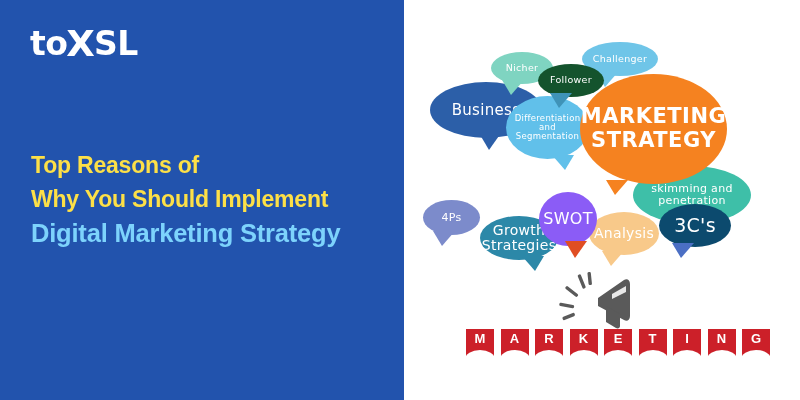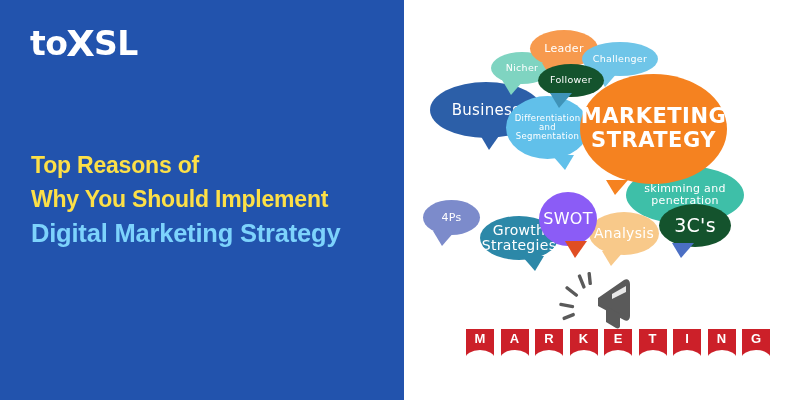--- a/index.html
+++ b/index.html
@@ -212,37 +212,34 @@
 
 
       <div class="bubble tail-bc" style="left:26px; top:82px; width:112px; height:56px; --bc:#2C5FA8; background:#2C5FA8; z-index:4;">
         <span class="btxt" style="font-size:15px;">Business</span>
       </div>
 
       <div class="bubble tail-bl" style="left:87px; top:52px; width:62px; height:32px; --bc:#7FD4C1; background:#7FD4C1; z-index:5;">
         <span class="btxt" style="font-size:9.5px;">Nicher</span>
       </div>
 
-      <div class="bubble tail-bl" style="left:126px; top:30px; width:68px; height:37px; --bc:#F79A4E; background:#F79A4E; z-index:6;">
-        <span class="btxt" style="font-size:11px;">Leader</span>
-      </div>
 
       <div class="bubble tail-bl" style="left:134px; top:64px; width:66px; height:33px; --bc:#3F93B8; background:#14532d; z-index:7;">
         <span class="btxt" style="font-size:9.5px;">Follower</span>
       </div>
 
       <div class="bubble tail-bl" style="left:178px; top:42px; width:76px; height:34px; --bc:#6FC5E8; background:#6FC5E8; z-index:6;justify-content:center;">
         <span class="btxt" style="font-size:9.5px;">Challenger</span>
       </div>
 
       <div class="bubble tail-br" style="left:102px; top:96px; width:83px; height:63px; --bc:#61C0EA; background:#61C0EA; z-index:5;">
         <span class="btxt" style="font-size:8.5px;">Differentiation and Segmentation</span>
       </div>
 
-      <div class="bubble tail-br" style="left:222px; top:166px; width:118px; height:58px; --bc:#3EBFA8; background:#3EBFA8; z-index:3;">
+      <div class="bubble tail-br" style="left:229px; top:166px; width:118px; height:58px; --bc:#3EBFA8; background:#3EBFA8; z-index:3;">
         <span class="btxt" style="font-size:11px;">skimming and penetration</span>
       </div>
 
       <div class="bubble tail-bl" style="left:176px; top:74px; width:147px; height:110px; --bc:#F58220; background:#F58220; z-index:6;">
         <span class="btxt" style="font-size:21px; font-weight:bold; line-height:1.12; letter-spacing:0.5px;">MARKETING STRATEGY</span>
       </div>
 
       <div class="bubble tail-bl" style="left:19px; top:200px; width:57px; height:35px; --bc:#7C8BCB; background:#7C8BCB; z-index:5;">
         <span class="btxt" style="font-size:11px;">4Ps</span>
       </div>
@@ -252,21 +249,21 @@
       </div>
 
       <div class="bubble tail-bc" style="left:135px; top:192px; width:58px; height:54px; --bc:#E04E23; background:#8b5cf6; z-index:7;">
         <span class="btxt" style="font-size:16px;">SWOT</span>
       </div>
 
       <div class="bubble tail-bl" style="left:185px; top:212px; width:70px; height:43px; --bc:#F8C98A; background:#F8C98A; z-index:6;">
         <span class="btxt" style="font-size:14px;">Analysis</span>
       </div>
 
-      <div class="bubble tail-bl" style="left:255px; top:204px; width:72px; height:43px; --bc:#4B6FC4; background:#14532d; z-index:5;">
+      <div class="bubble tail-bl" style="left:255px; top:204px; width:72px; height:43px; --bc:#4B6FC4; background:#0c4a6e; z-index:5;">
         <span class="btxt" style="font-size:19px;">3C's</span>
       </div>
 
     </div>
 
     <div id="megaphone">
       <svg viewBox="0 0 96 58" width="96" height="58" xmlns="http://www.w3.org/2000/svg">
         <g fill="#5A5A5A">
 
           <rect x="26" y="2" width="3.4" height="15" rx="1.4" transform="rotate(-22 27.7 9.5)"></rect>

